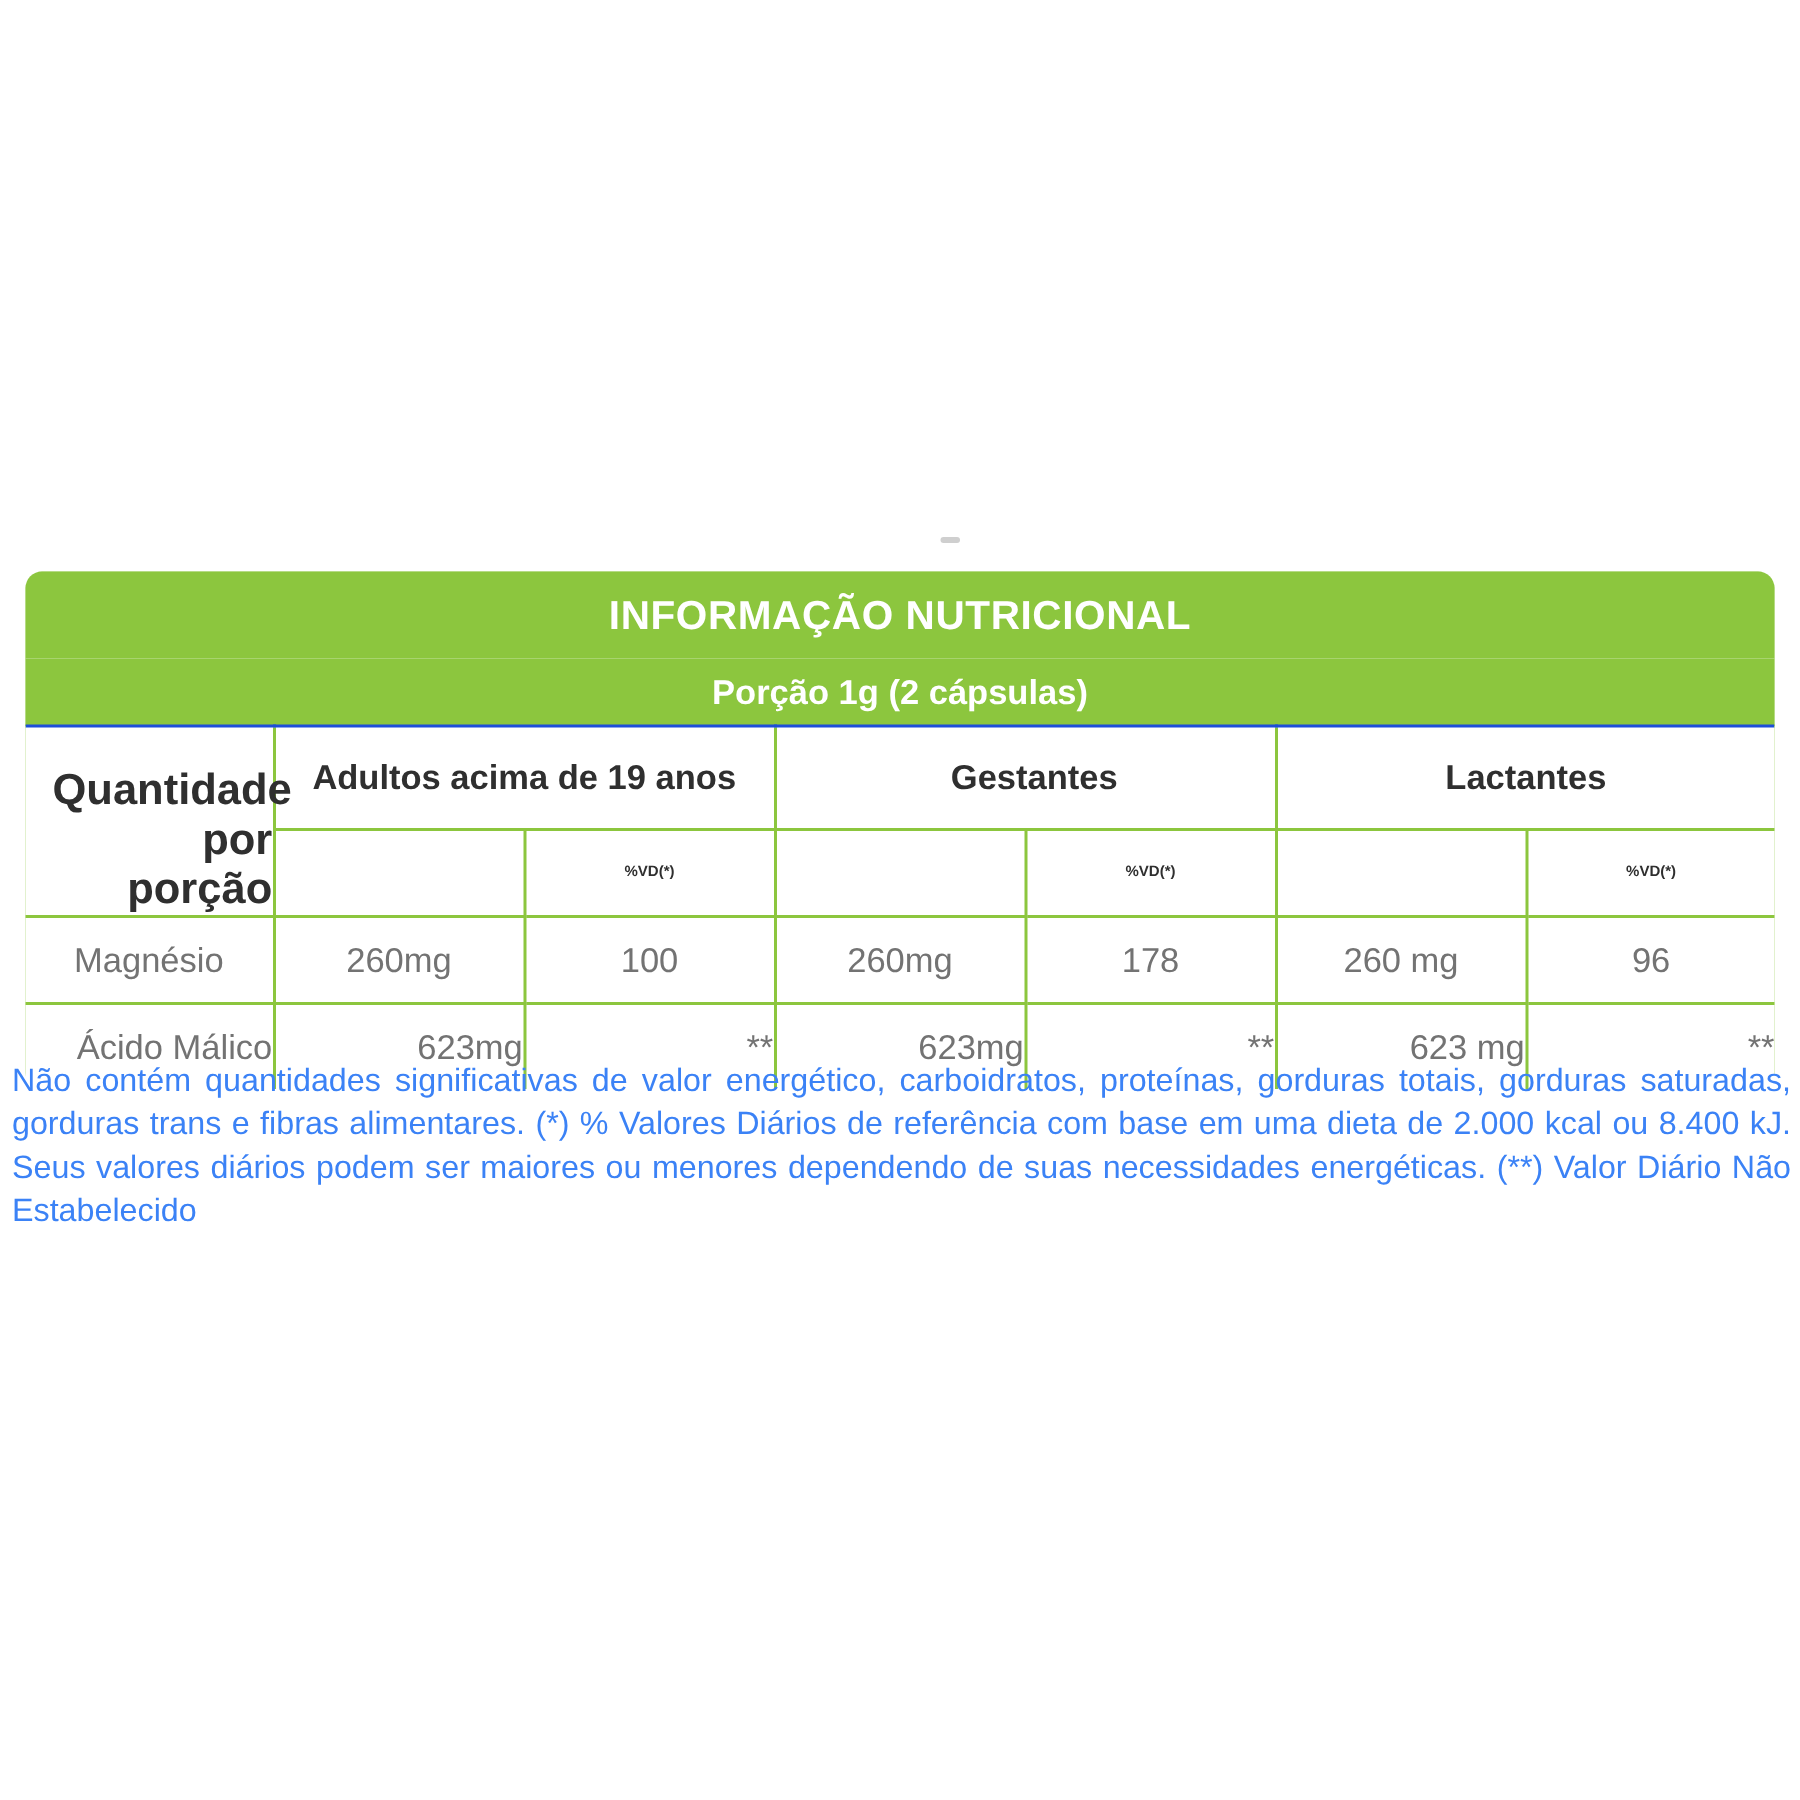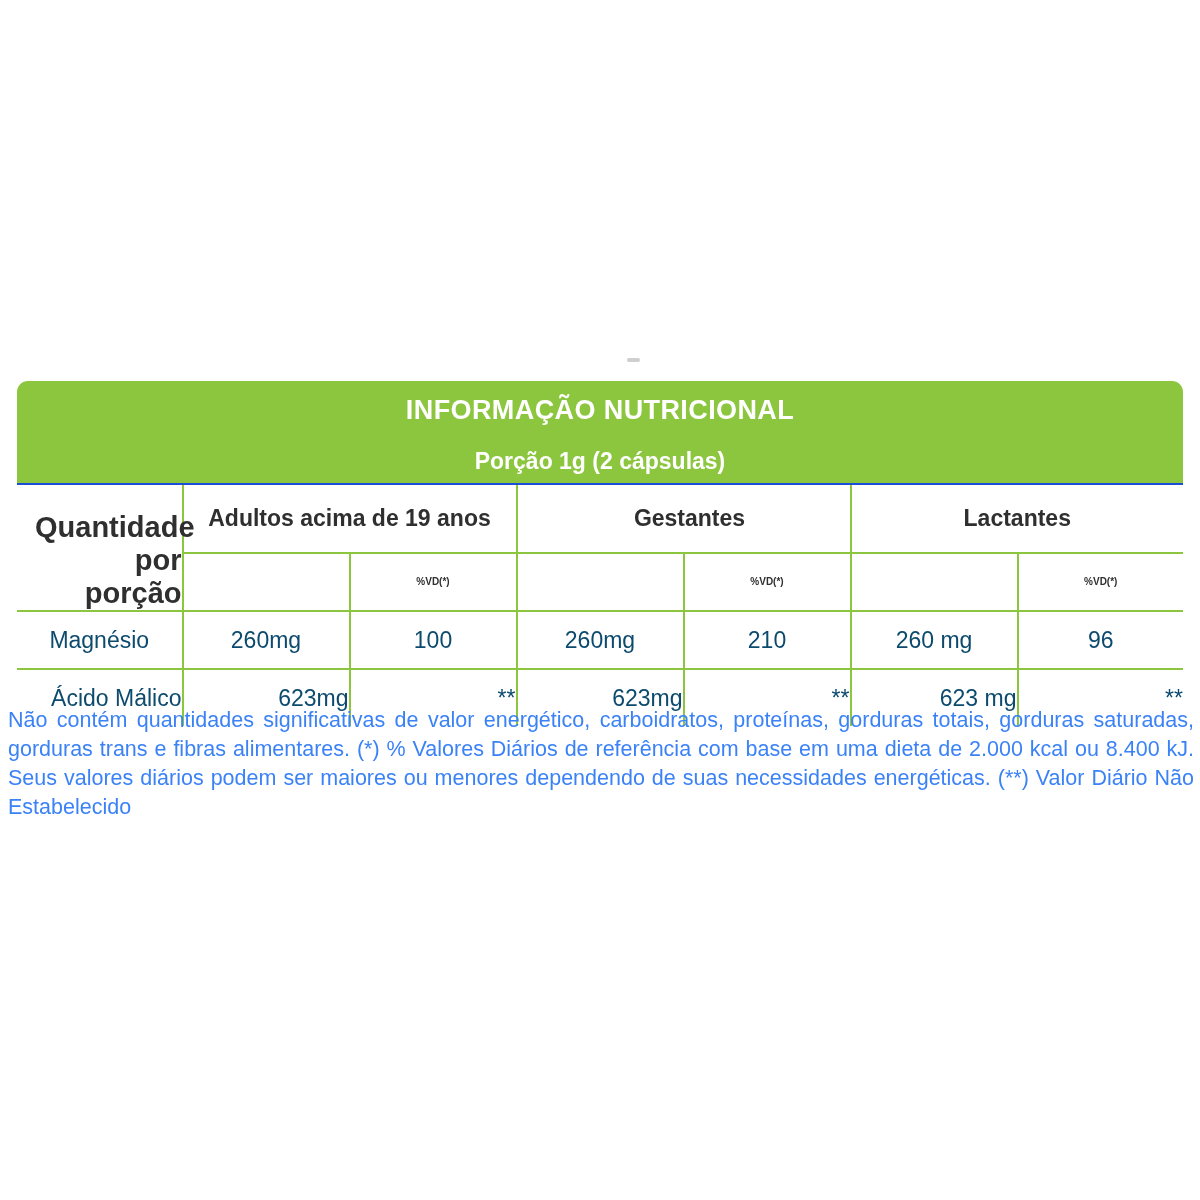--- a/index.html
+++ b/index.html
@@ -84,21 +84,21 @@
     font-weight: bold;
     color: #2f2f2f;
   }
   .sub-row td.empty-cell {
     border-bottom-color: #8cc63e;
   }
 
   .data-row td {
     height: 56px;
     font-size: 23px;
-    color: #0c4a6e;
+    color: #737373;
   }
   .data-row td.nutrient {
     border-left: none;
   }
   .data-row.last td {
     border-bottom: none;
     text-align: right;
   }
 
   
@@ -157,21 +157,21 @@
           <td style="width:102px;">%VD(*)</td>
           <td class="empty-cell" style="width:160px;"></td>
           <td style="width:140px;">%VD(*)</td>
         </tr>
 
         <tr class="data-row">
           <td class="nutrient">Magnésio</td>
           <td>260mg</td>
           <td>100</td>
           <td>260mg</td>
-          <td>210</td>
+          <td>178</td>
           <td>260 mg</td>
           <td>96</td>
         </tr>
 
         <tr class="data-row last">
           <td class="nutrient">Ácido Málico</td>
           <td>623mg</td>
           <td>**</td>
           <td>623mg</td>
           <td>**</td>

